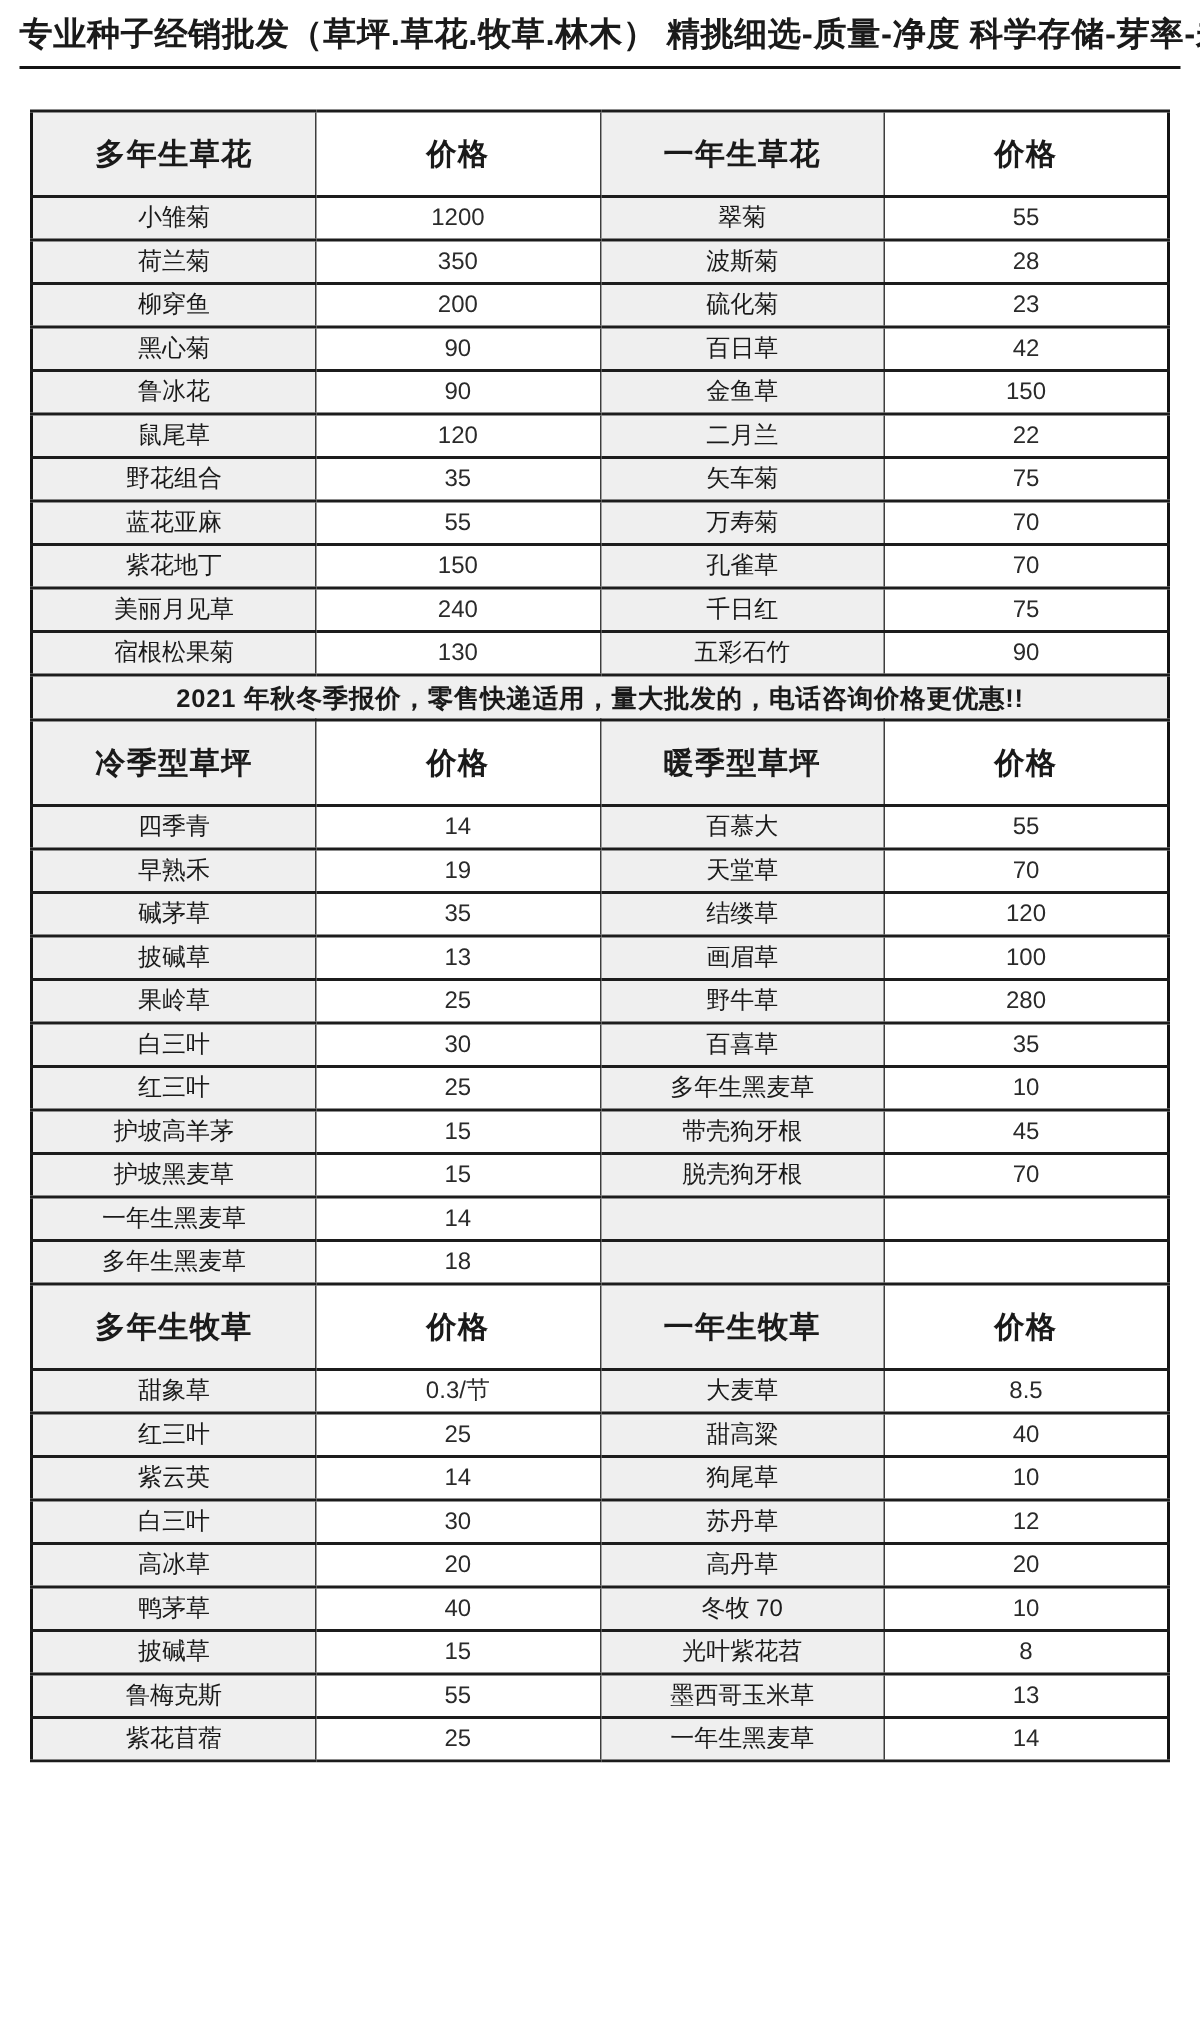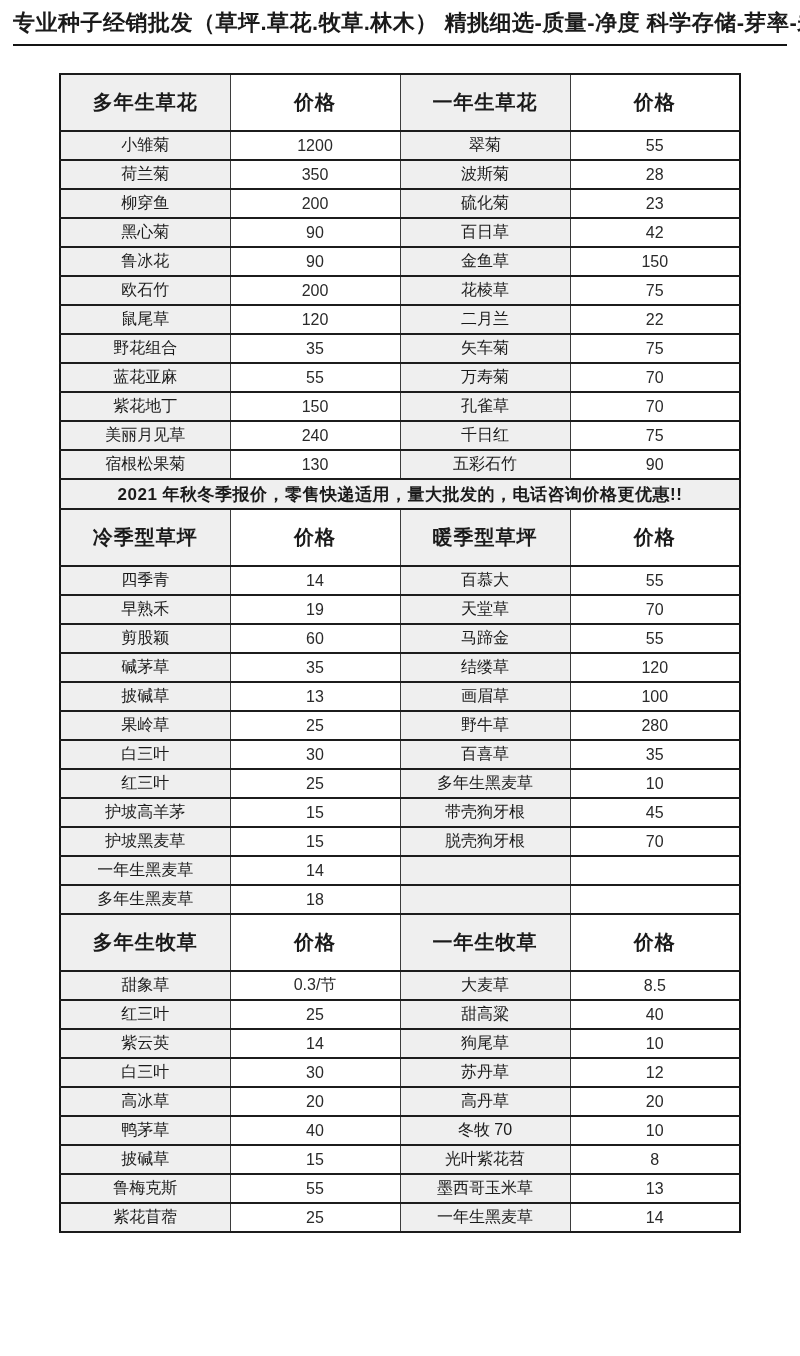--- a/index.html
+++ b/index.html
@@ -18,21 +18,21 @@
     padding: 8px 0 6px 0;
   }
   .page-title {
     font-size: 22px;
     font-weight: 700;
     text-align: center;
     letter-spacing: 0.5px;
     white-space: nowrap;
   }
   table.price-table {
-    width: 682px;
+    width: 760px;
     margin: 27px auto 0 auto;
     border-collapse: collapse;
     table-layout: fixed;
     border: 2px solid #141414;
   }
   table.price-table col { width: 25%; }
   td {
     text-align: center;
     vertical-align: middle;
     overflow: hidden;
@@ -110,26 +110,20 @@
         <td class="species-cell gray">百日草</td>
         <td class="price-cell white">42</td>
       </tr>
       <tr class="data-row">
         <td class="species-cell gray">鲁冰花</td>
         <td class="price-cell white">90</td>
         <td class="species-cell gray">金鱼草</td>
         <td class="price-cell white">150</td>
       </tr>
       <tr class="data-row">
-        <td class="species-cell gray">欧石竹</td>
-        <td class="price-cell white">200</td>
-        <td class="species-cell gray">花棱草</td>
-        <td class="price-cell white">75</td>
-      </tr>
-      <tr class="data-row">
         <td class="species-cell gray">鼠尾草</td>
         <td class="price-cell white">120</td>
         <td class="species-cell gray">二月兰</td>
         <td class="price-cell white">22</td>
       </tr>
       <tr class="data-row">
         <td class="species-cell gray">野花组合</td>
         <td class="price-cell white">35</td>
         <td class="species-cell gray">矢车菊</td>
         <td class="price-cell white">75</td>
@@ -173,26 +167,20 @@
         <td class="species-cell gray">百慕大</td>
         <td class="price-cell white">55</td>
       </tr>
       <tr class="data-row">
         <td class="species-cell gray">早熟禾</td>
         <td class="price-cell white">19</td>
         <td class="species-cell gray">天堂草</td>
         <td class="price-cell white">70</td>
       </tr>
       <tr class="data-row">
-        <td class="species-cell gray">剪股颖</td>
-        <td class="price-cell white">60</td>
-        <td class="species-cell gray">马蹄金</td>
-        <td class="price-cell white">55</td>
-      </tr>
-      <tr class="data-row">
         <td class="species-cell gray">碱茅草</td>
         <td class="price-cell white">35</td>
         <td class="species-cell gray">结缕草</td>
         <td class="price-cell white">120</td>
       </tr>
       <tr class="data-row">
         <td class="species-cell gray">披碱草</td>
         <td class="price-cell white">13</td>
         <td class="species-cell gray">画眉草</td>
         <td class="price-cell white">100</td>

